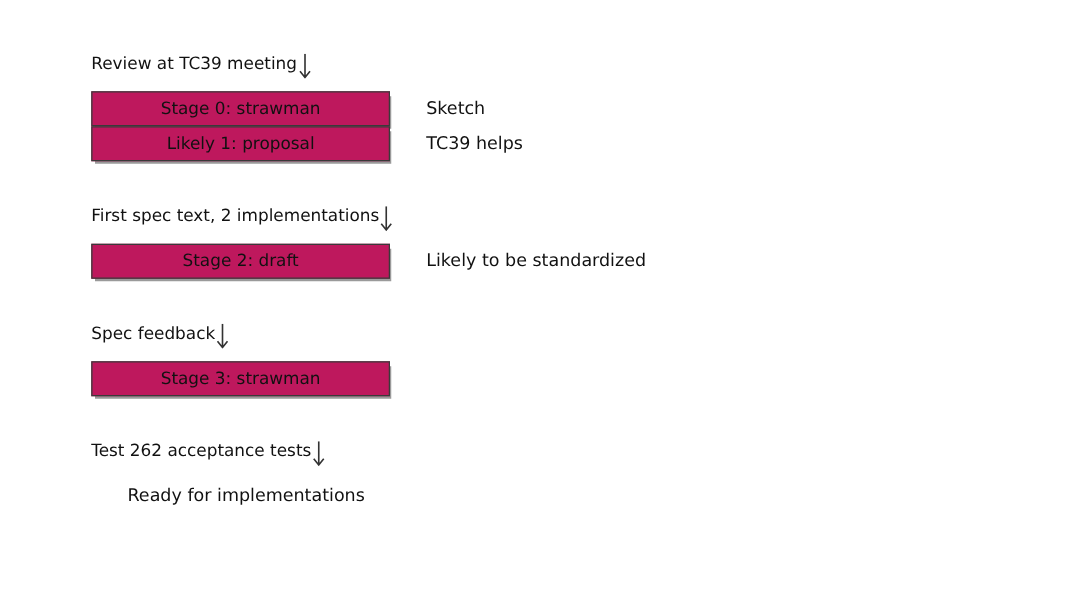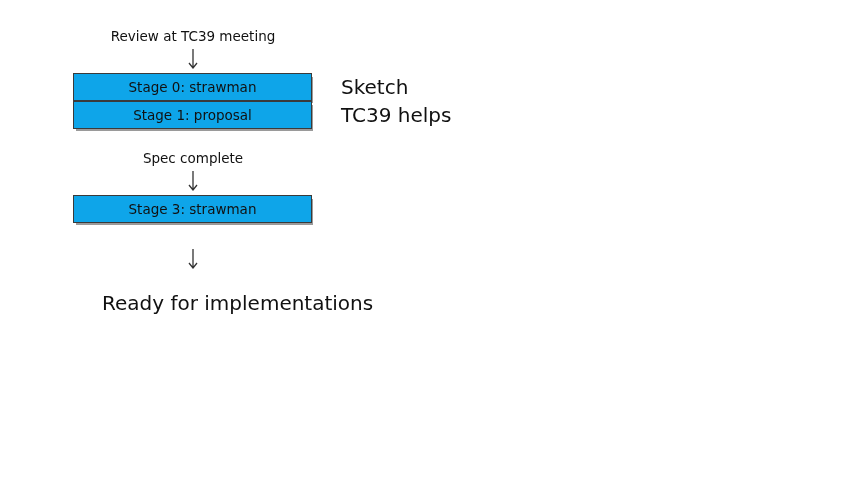--- a/index.html
+++ b/index.html
@@ -20,21 +20,21 @@
     padding-top: 7px;
   }
   .step { }
   .connector {
     box-sizing: border-box;
     height: 66px;
     width: 240px;
     margin-left: 73px;
     padding-top: 21px;
     display: flex;
-    flex-direction: column;
+    flex-direction: row;
     align-items: center;
   }
   .connector-label {
     font-size: 13.5px;
     line-height: 16px;
     white-space: nowrap;
     color: #111111;
     text-align: center;
   }
   .arrow {
@@ -45,34 +45,34 @@
     display: flex;
     align-items: center;
     margin-left: 73px;
     height: 28px;
   }
   .stage-box {
     box-sizing: border-box;
     width: 239px;
     height: 28px;
     border: 1px solid #3a3a3a;
-    background: #0ea5e9;
+    background: #be185d;
     box-shadow: 2px 3px 0 -1px #9a9a9a;
     display: flex;
     align-items: center;
     justify-content: center;
   }
   .stage-label {
     font-size: 13.5px;
     white-space: nowrap;
     color: #111111;
   }
   .side-note {
     margin-left: 29px;
-    font-size: 20px;
+    font-size: 14px;
     white-space: nowrap;
     color: #111111;
   }
 </style>
 </head>
 <body>
 
 <div class="canvas">
   <div class="diagram">
 
@@ -89,45 +89,62 @@
         <div class="stage-box">
           <span class="stage-label">Stage 0: strawman</span>
         </div>
         <div class="side-note">Sketch</div>
       </div>
     </div>
 
     <div class="step">
       <div class="box-row">
         <div class="stage-box">
-          <span class="stage-label">Stage 1: proposal</span>
+          <span class="stage-label">Likely 1: proposal</span>
         </div>
         <div class="side-note">TC39 helps</div>
       </div>
     </div>
 
+    <div class="step">
+      <div class="connector">
+        <div class="connector-label">First spec text, 2 implementations</div>
+        <div class="arrow">
+          <svg width="12" height="20" viewBox="0 0 12 20">
+              <path d="M6 0 V19 M2 14 L6 19 L10 14" fill="none" stroke="#333333" stroke-width="1.3"></path>
+            </svg>
+        </div>
+      </div>
+      <div class="box-row">
+        <div class="stage-box">
+          <span class="stage-label">Stage 2: draft</span>
+        </div>
+        <div class="side-note">Likely to be standardized</div>
+      </div>
+    </div>
 
     <div class="step">
       <div class="connector">
-        <div class="connector-label">Spec complete</div>
+        <div class="connector-label">Spec feedback</div>
         <div class="arrow">
           <svg width="12" height="20" viewBox="0 0 12 20">
               <path d="M6 0 V19 M2 14 L6 19 L10 14" fill="none" stroke="#333333" stroke-width="1.3"></path>
             </svg>
         </div>
       </div>
       <div class="box-row">
         <div class="stage-box">
           <span class="stage-label">Stage 3: strawman</span>
         </div>
       </div>
     </div>
 
     <div class="step">
       <div class="connector">
+        <div class="connector-label">Test 262 acceptance tests</div>
         <div class="arrow">
           <svg width="12" height="20" viewBox="0 0 12 20">
               <path d="M6 0 V19 M2 14 L6 19 L10 14" fill="none" stroke="#333333" stroke-width="1.3"></path>
             </svg>
         </div>
       </div>
       <div class="box-row">
         <div class="side-note">Ready for implementations</div>
       </div>
     </div>

